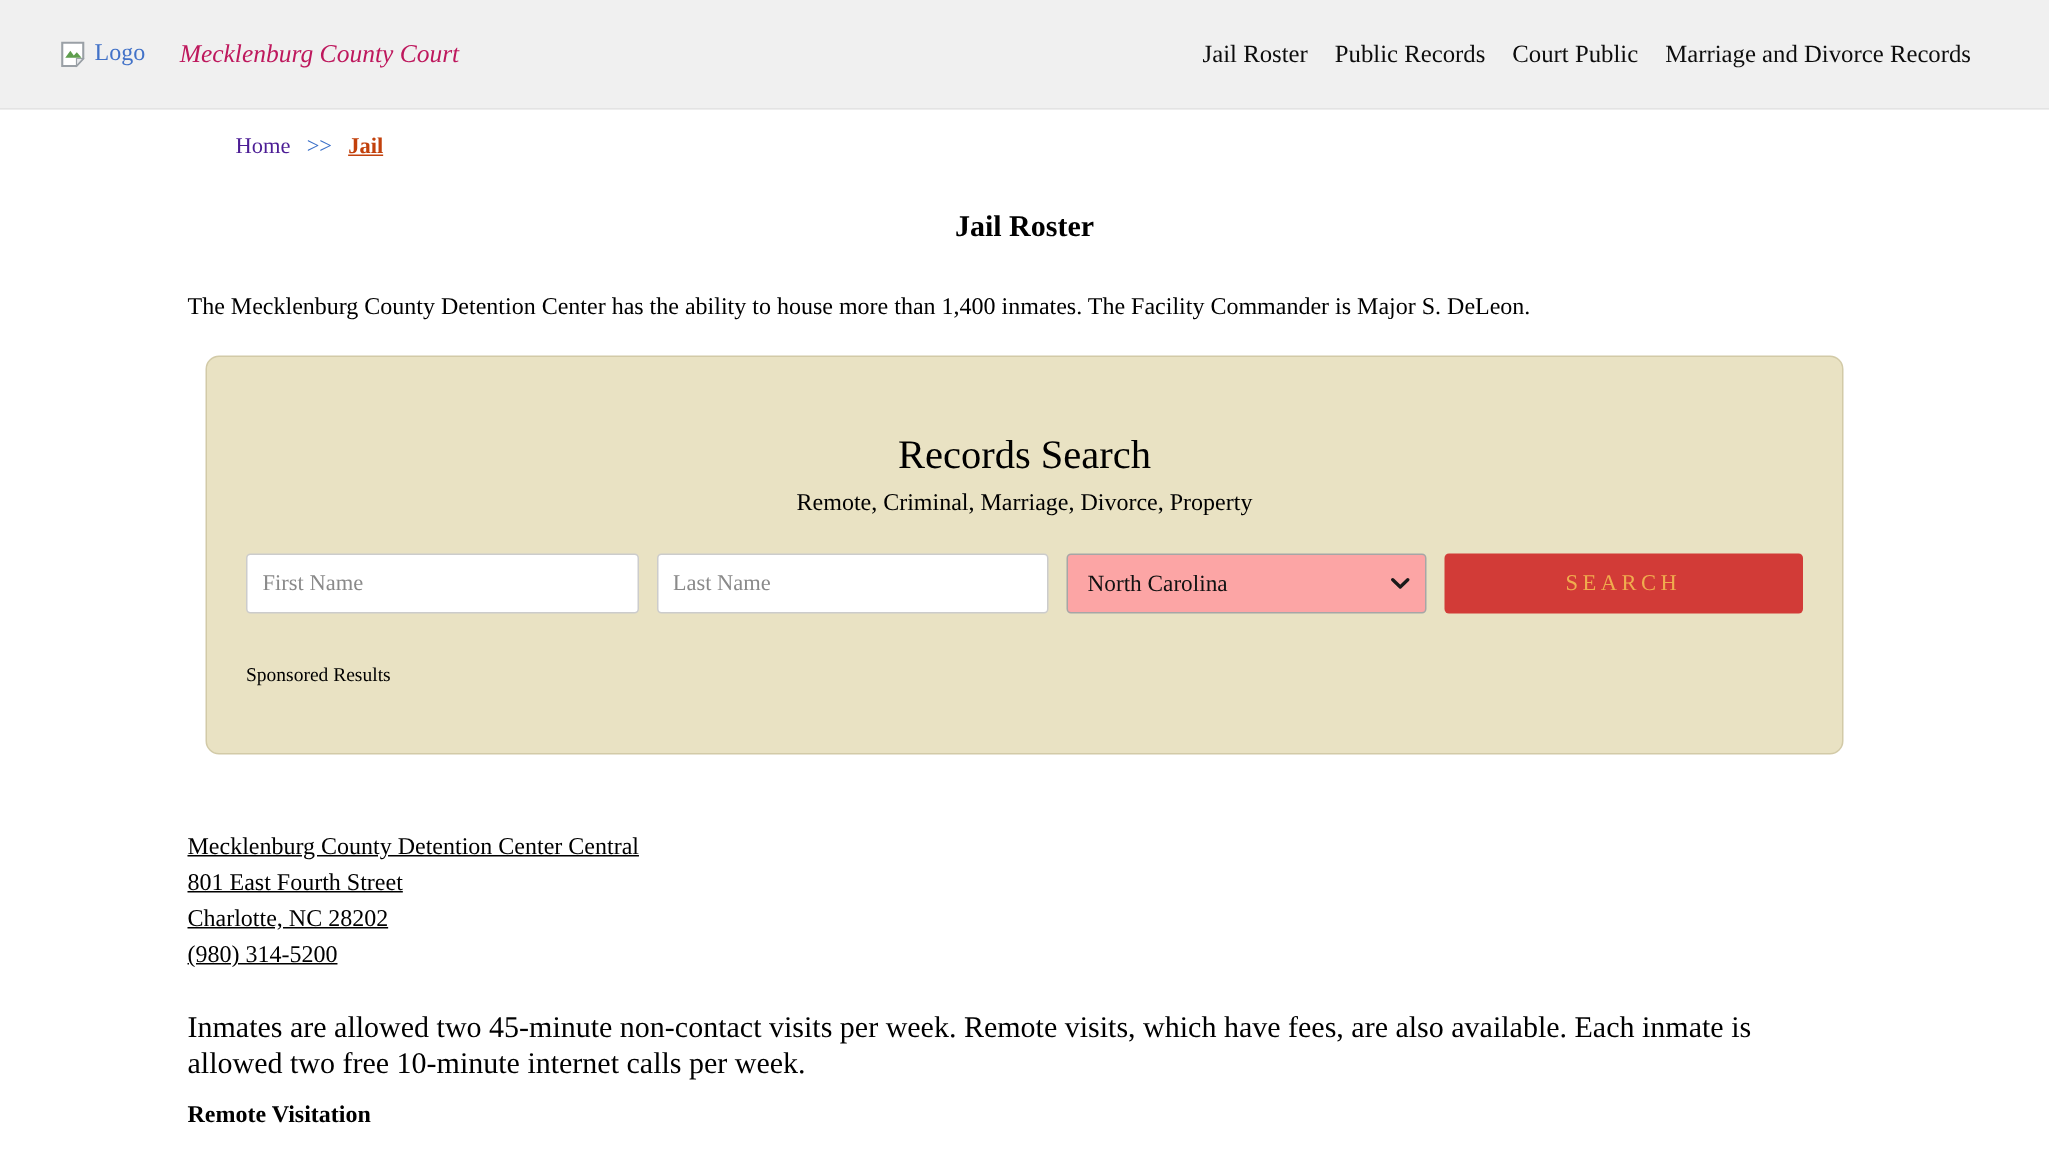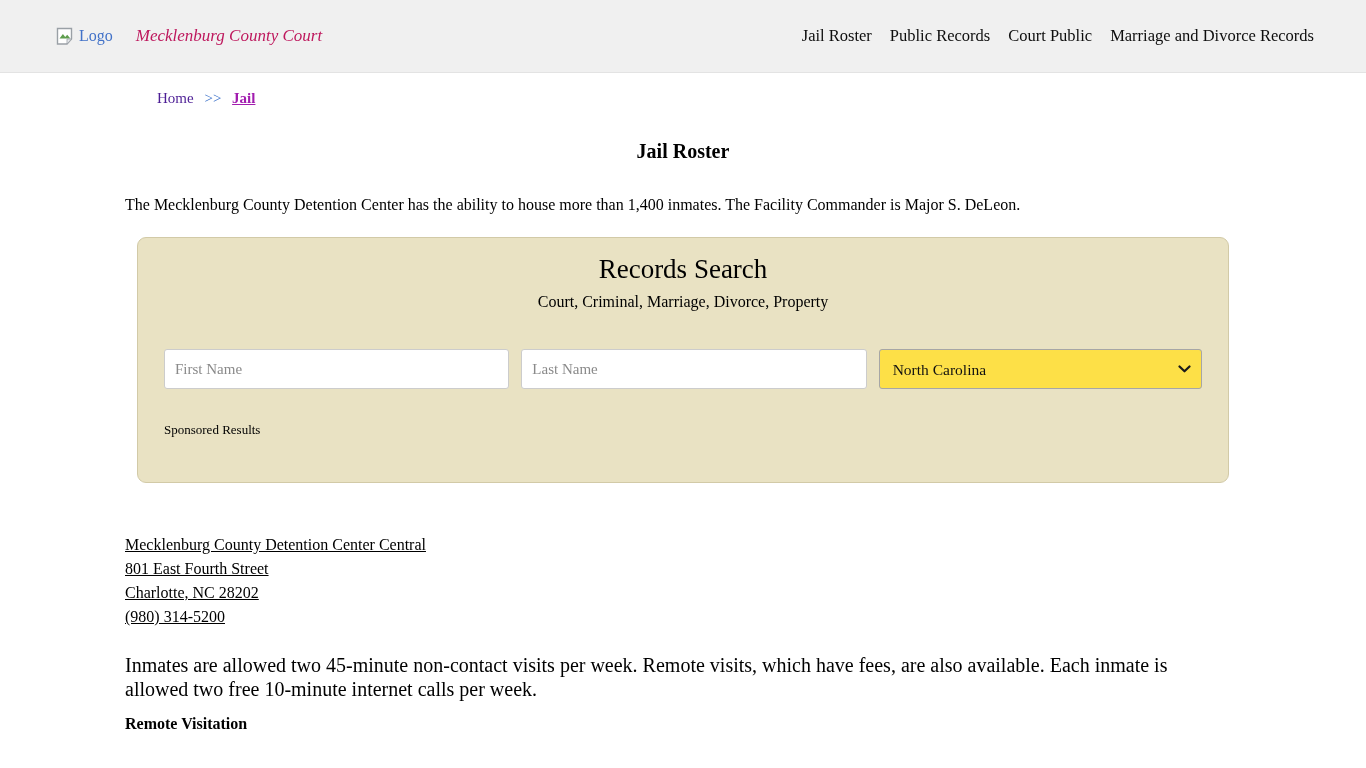--- a/index.html
+++ b/index.html
@@ -16,49 +16,49 @@
     background: #f0f0f0;
     border-bottom: 1px solid #e3e3e3;
     display: flex;
     align-items: center;
     justify-content: space-between;
     padding: 0 52px 0 40px;
   }
   .brand { display: flex; align-items: center; gap: 23px; }
   .logo-link {
     display: flex; align-items: center; gap: 3px;
-    color: #4272c8; font-size: 16px; text-decoration: none; margin-left: 16px;
+    color: #4272c8; font-size: 16px; text-decoration: none;
   }
   .logo-link svg { display: block; }
   .site-title { font-size: 17px; color: #be185d; font-style: italic; }
   .main-nav { display: flex; gap: 18px; }
   .main-nav a {
     color: #0d0d0d; text-decoration: none; font-size: 16.5px; white-space: nowrap;
   }
   
   .container { width: 1116px; margin: 0 auto; }
   .breadcrumb { margin: 17px 0 0 32px; font-size: 15px; }
   .breadcrumb a { color: #4c1d95; text-decoration: none; }
   .breadcrumb .sep { color: #3b70c9; margin: 0 7px; }
-  .breadcrumb .current { color: #a21caf; font-weight: bold; text-decoration: underline; }
+  .breadcrumb .current { color: #c2410c; font-weight: bold; text-decoration: underline; }
   .page-title {
     text-align: center; font-size: 20px; font-weight: bold; margin-top: 33px;
   }
   .intro { font-size: 16px; margin-top: 32px; line-height: 19px; }
   
   .search-box {
     margin: 23px 12px 0;
     background: #e9e2c3;
     border: 1px solid #d2caa7;
     border-radius: 9px;
-    padding: 16px 26px 44px;
+    padding: 50px 26px 44px;
   }
   .sb-title { text-align: center; font-size: 27px; font-weight: normal; }
   .sb-sub { text-align: center; font-size: 16px; margin-top: 8px; }
-  .form-row { display: flex; gap: 12px; margin-top: 38px; }
+  .form-row { display: flex; gap: 12px; margin-top: 24px; }
   .form-row > * { flex: 1; height: 40px; min-width: 0; }
   .text-input {
     border: 1px solid #cccccc;
     border-radius: 3px;
     padding: 0 10px;
     font-family: "Liberation Serif", "DejaVu Serif", serif;
     font-size: 15px;
     color: #333;
     background: #fff;
   }
@@ -66,21 +66,21 @@
   .select-wrap { position: relative; }
   .state-select {
     width: 100%; height: 40px;
     appearance: none; -webkit-appearance: none; -moz-appearance: none;
     border: 1px solid #a6a6a6;
     border-radius: 3px;
     padding: 0 30px 0 13px;
     font-family: "Liberation Serif", "DejaVu Serif", serif;
     font-size: 15.5px;
     color: #111;
-    background: #fde047;
+    background: #fca5a5;
   }
   .chevron {
     position: absolute; right: 11px; top: 50%;
     transform: translateY(-50%);
     pointer-events: none; line-height: 0;
   }
   .search-btn {
     border: none;
     border-radius: 3px;
     background: #d23b37;
@@ -128,34 +128,35 @@
     <span class="sep">&gt;&gt;</span>
     <span class="current">Jail</span>
   </div>
 
   <h1 class="page-title">Jail Roster</h1>
 
   <p class="intro">The Mecklenburg County Detention Center has the ability to house more than 1,400 inmates. The Facility Commander is Major S. DeLeon.</p>
 
   <section class="search-box">
     <h2 class="sb-title">Records Search</h2>
-    <div class="sb-sub">Court, Criminal, Marriage, Divorce, Property</div>
+    <div class="sb-sub">Remote, Criminal, Marriage, Divorce, Property</div>
     <div class="form-row">
       <input class="text-input" type="text" placeholder="First Name" style="">
       <input class="text-input" type="text" placeholder="Last Name" style="">
       <div class="select-wrap">
         <select class="state-select">
           <option>North Carolina</option>
         </select>
         <span class="chevron">
           <svg width="13" height="8" viewBox="0 0 13 8">
             <polyline points="1.5,1.5 6.5,6.3 11.5,1.5" fill="none" stroke="#1a1a1a" stroke-width="2.2" stroke-linecap="round" stroke-linejoin="round"></polyline>
           </svg>
         </span>
       </div>
+      <button class="search-btn">SEARCH</button>
     </div>
     <div class="sponsored">Sponsored Results</div>
   </section>
 
   <div class="facility">
     <div>Mecklenburg County Detention Center Central</div>
     <div>801 East Fourth Street</div>
     <div>Charlotte, NC 28202</div>
     <div>(980) 314-5200</div>
   </div>

